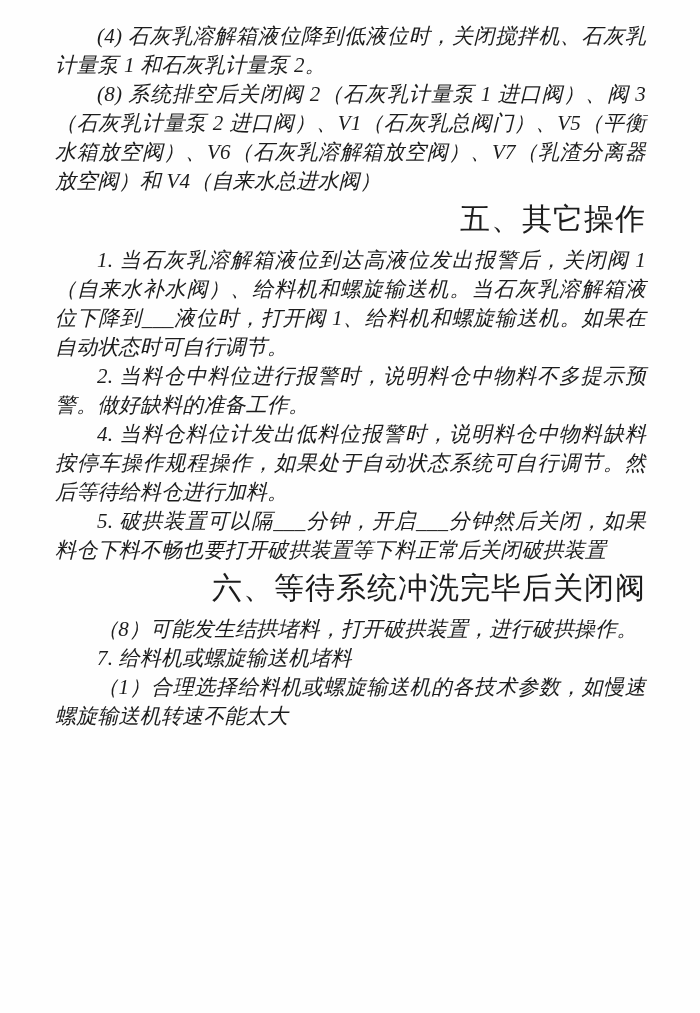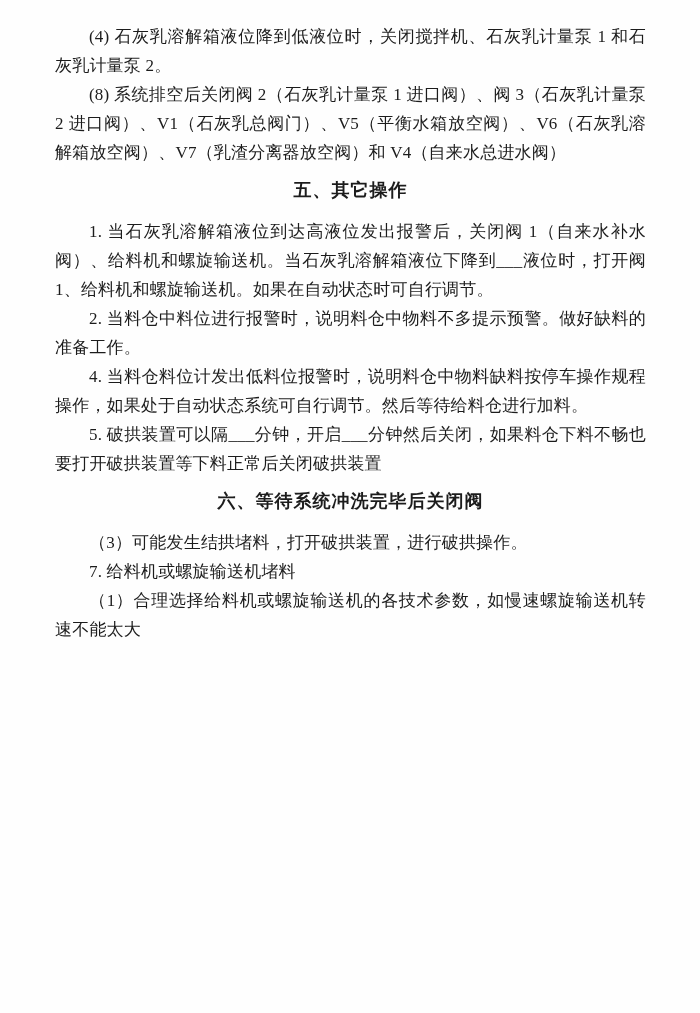--- a/index.html
+++ b/index.html
@@ -12,44 +12,45 @@
     width: 700px;
     height: 1013px;
     background: #fefefe;
     padding: 22px 54px 30px 55px;
     font-family: "Liberation Serif", "DejaVu Serif", serif;
     color: #1c1c1c;
     overflow: hidden;
   }
   p.body-para {
     margin: 0;
-    font-size: 17px;
+    font-size: 21px;
     line-height: 29px;
     text-indent: 2em;
     text-align: justify;
     letter-spacing: 0.2px;
+    font-style: italic;
   }
   h2.section-heading {
     margin: 8px 0 12px 0;
-    font-size: 18px;
+    font-size: 30px;
     line-height: 30px;
-    font-weight: 700;
+    font-weight: 400;
     letter-spacing: 1px;
-    text-align: center;
+    text-align: right;
   }
 </style>
 </head>
 <body>
 
 <div class="doc-page">
   <p class="body-para">(4) 石灰乳溶解箱液位降到低液位时，关闭搅拌机、石灰乳计量泵 1 和石灰乳计量泵 2。</p>
   <p class="body-para">(8) 系统排空后关闭阀 2（石灰乳计量泵 1 进口阀）、阀 3（石灰乳计量泵 2 进口阀）、V1（石灰乳总阀门）、V5（平衡水箱放空阀）、V6（石灰乳溶解箱放空阀）、V7（乳渣分离器放空阀）和 V4（自来水总进水阀）</p>
   <h2 class="section-heading">五、其它操作</h2>
   <p class="body-para">1. 当石灰乳溶解箱液位到达高液位发出报警后，关闭阀 1（自来水补水阀）、给料机和螺旋输送机。当石灰乳溶解箱液位下降到___液位时，打开阀 1、给料机和螺旋输送机。如果在自动状态时可自行调节。</p>
   <p class="body-para">2. 当料仓中料位进行报警时，说明料仓中物料不多提示预警。做好缺料的准备工作。</p>
   <p class="body-para">4. 当料仓料位计发出低料位报警时，说明料仓中物料缺料按停车操作规程操作，如果处于自动状态系统可自行调节。然后等待给料仓进行加料。</p>
   <p class="body-para">5. 破拱装置可以隔___分钟，开启___分钟然后关闭，如果料仓下料不畅也要打开破拱装置等下料正常后关闭破拱装置</p>
   <h2 class="section-heading">六、等待系统冲洗完毕后关闭阀</h2>
-  <p class="body-para">（3）可能发生结拱堵料，打开破拱装置，进行破拱操作。</p>
+  <p class="body-para">（8）可能发生结拱堵料，打开破拱装置，进行破拱操作。</p>
   <p class="body-para">7. 给料机或螺旋输送机堵料</p>
   <p class="body-para">（1）合理选择给料机或螺旋输送机的各技术参数，如慢速螺旋输送机转速不能太大</p>
 
 </div>
 
 </body></html>

